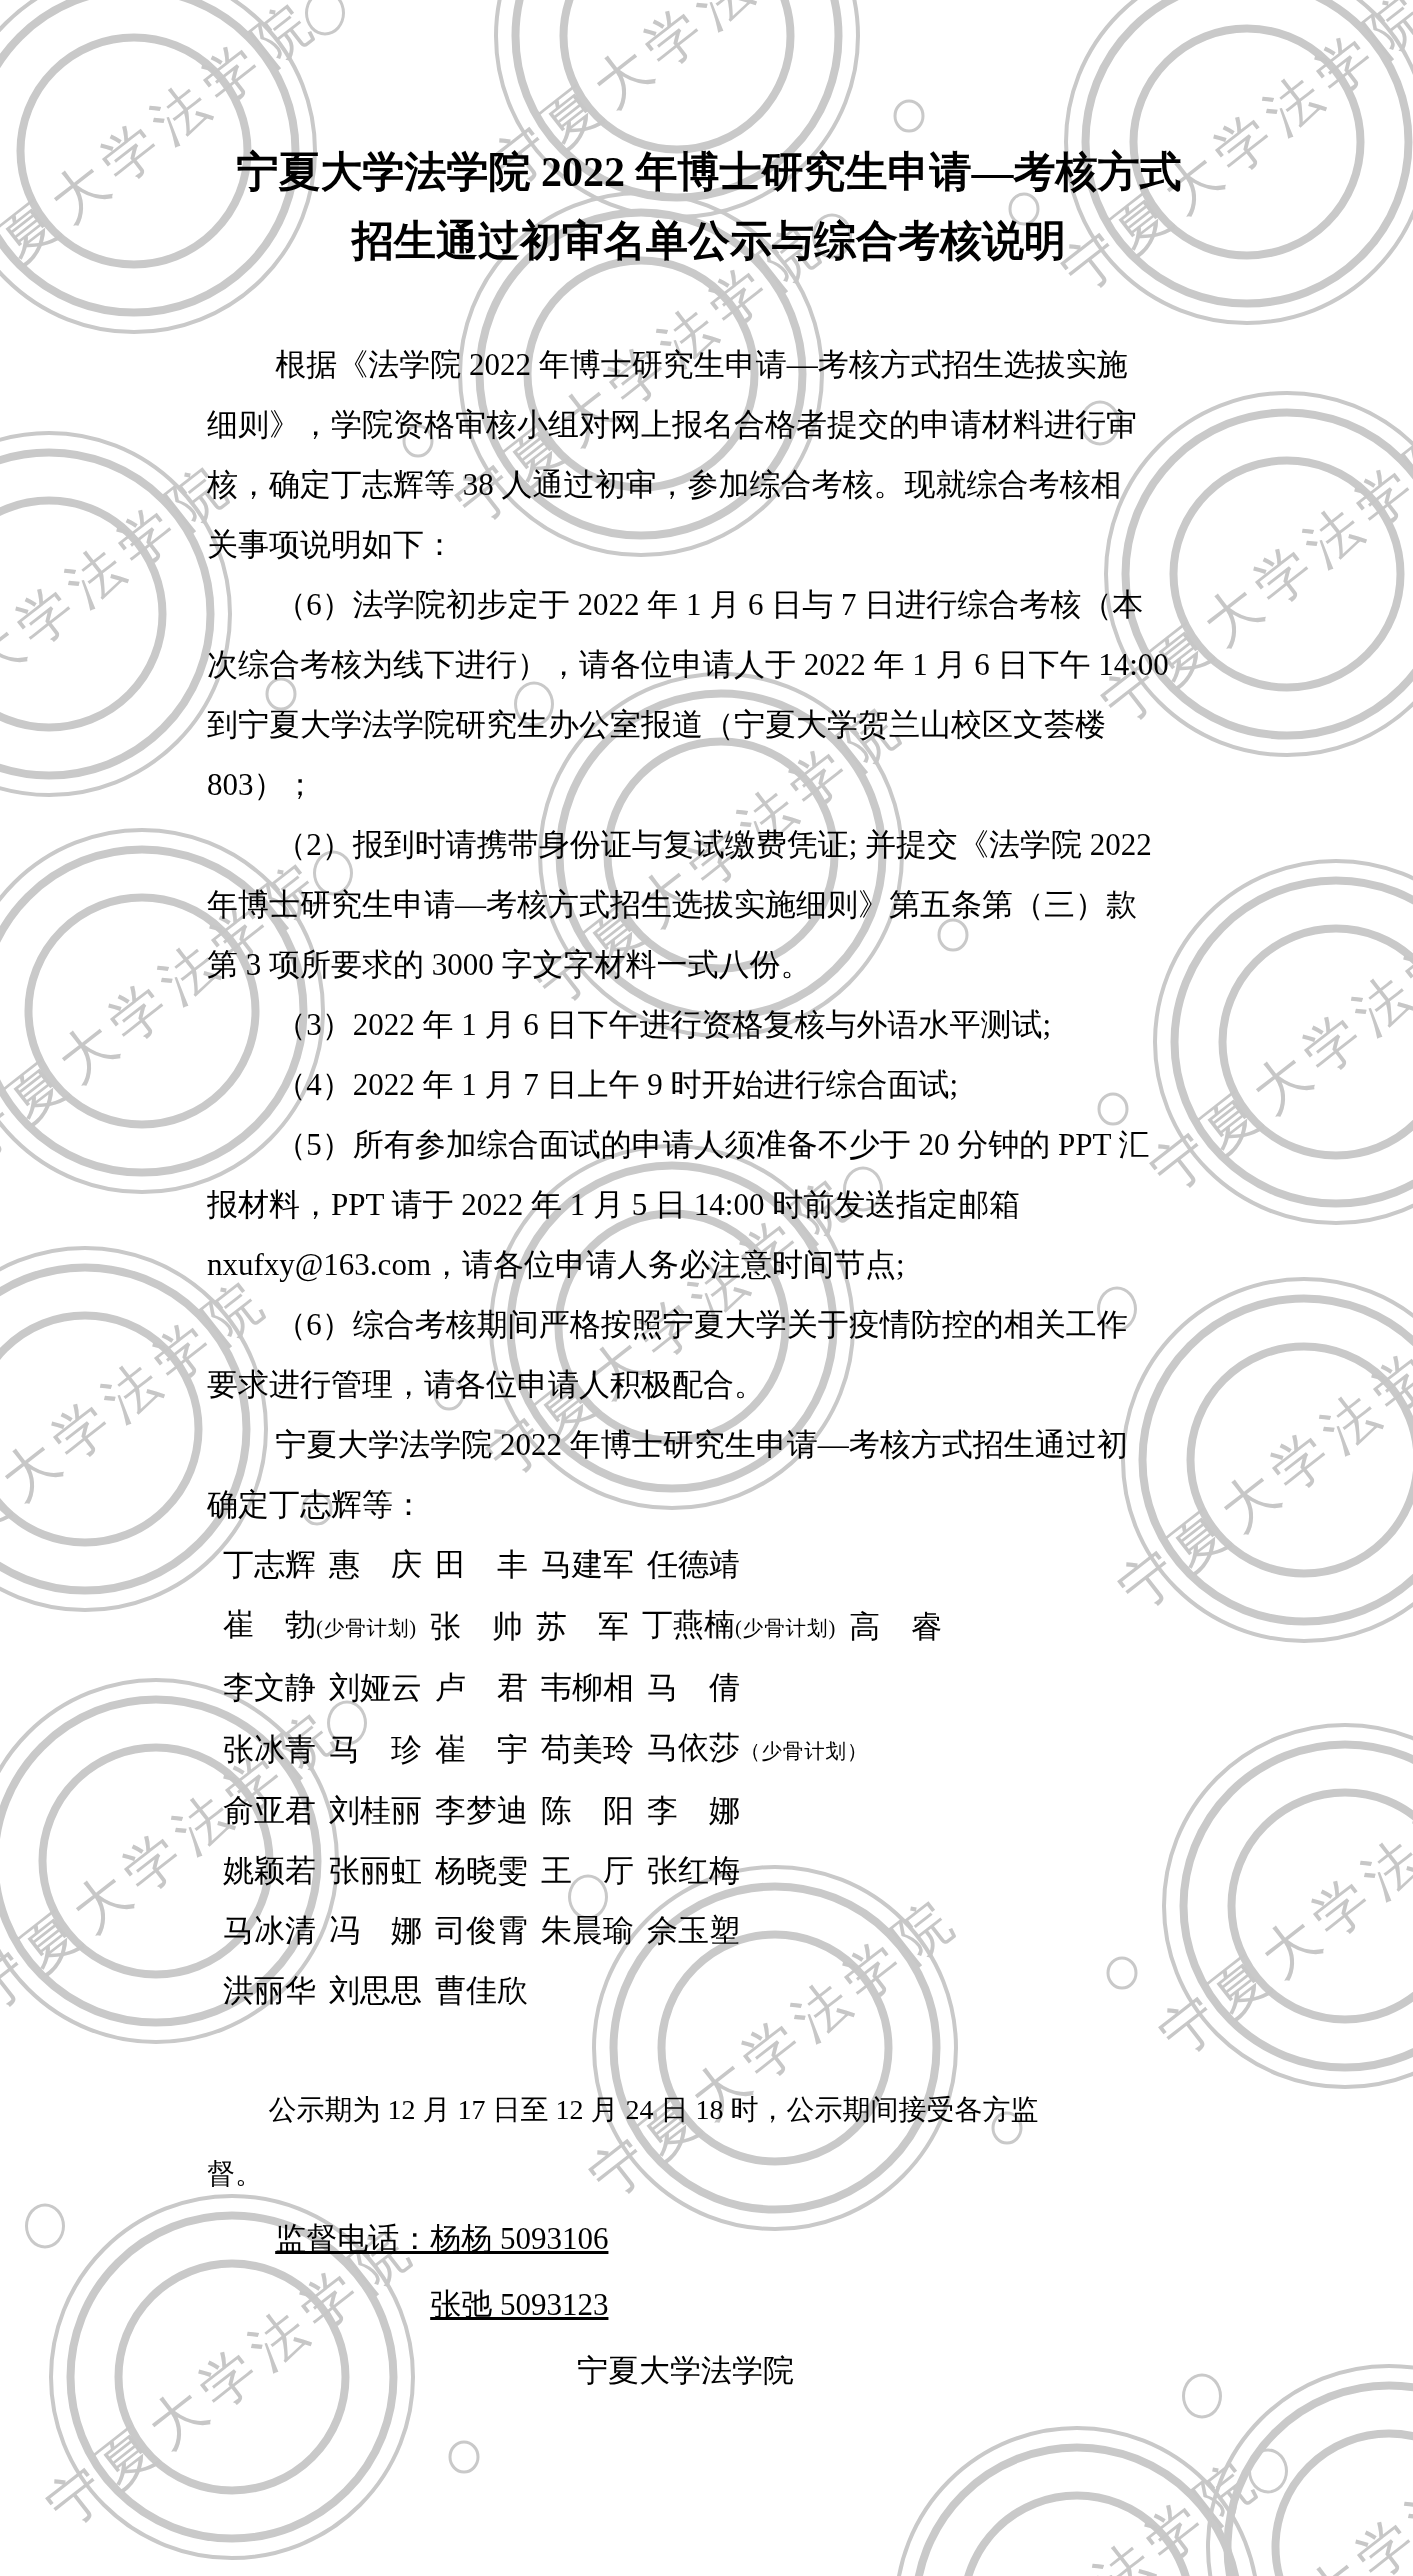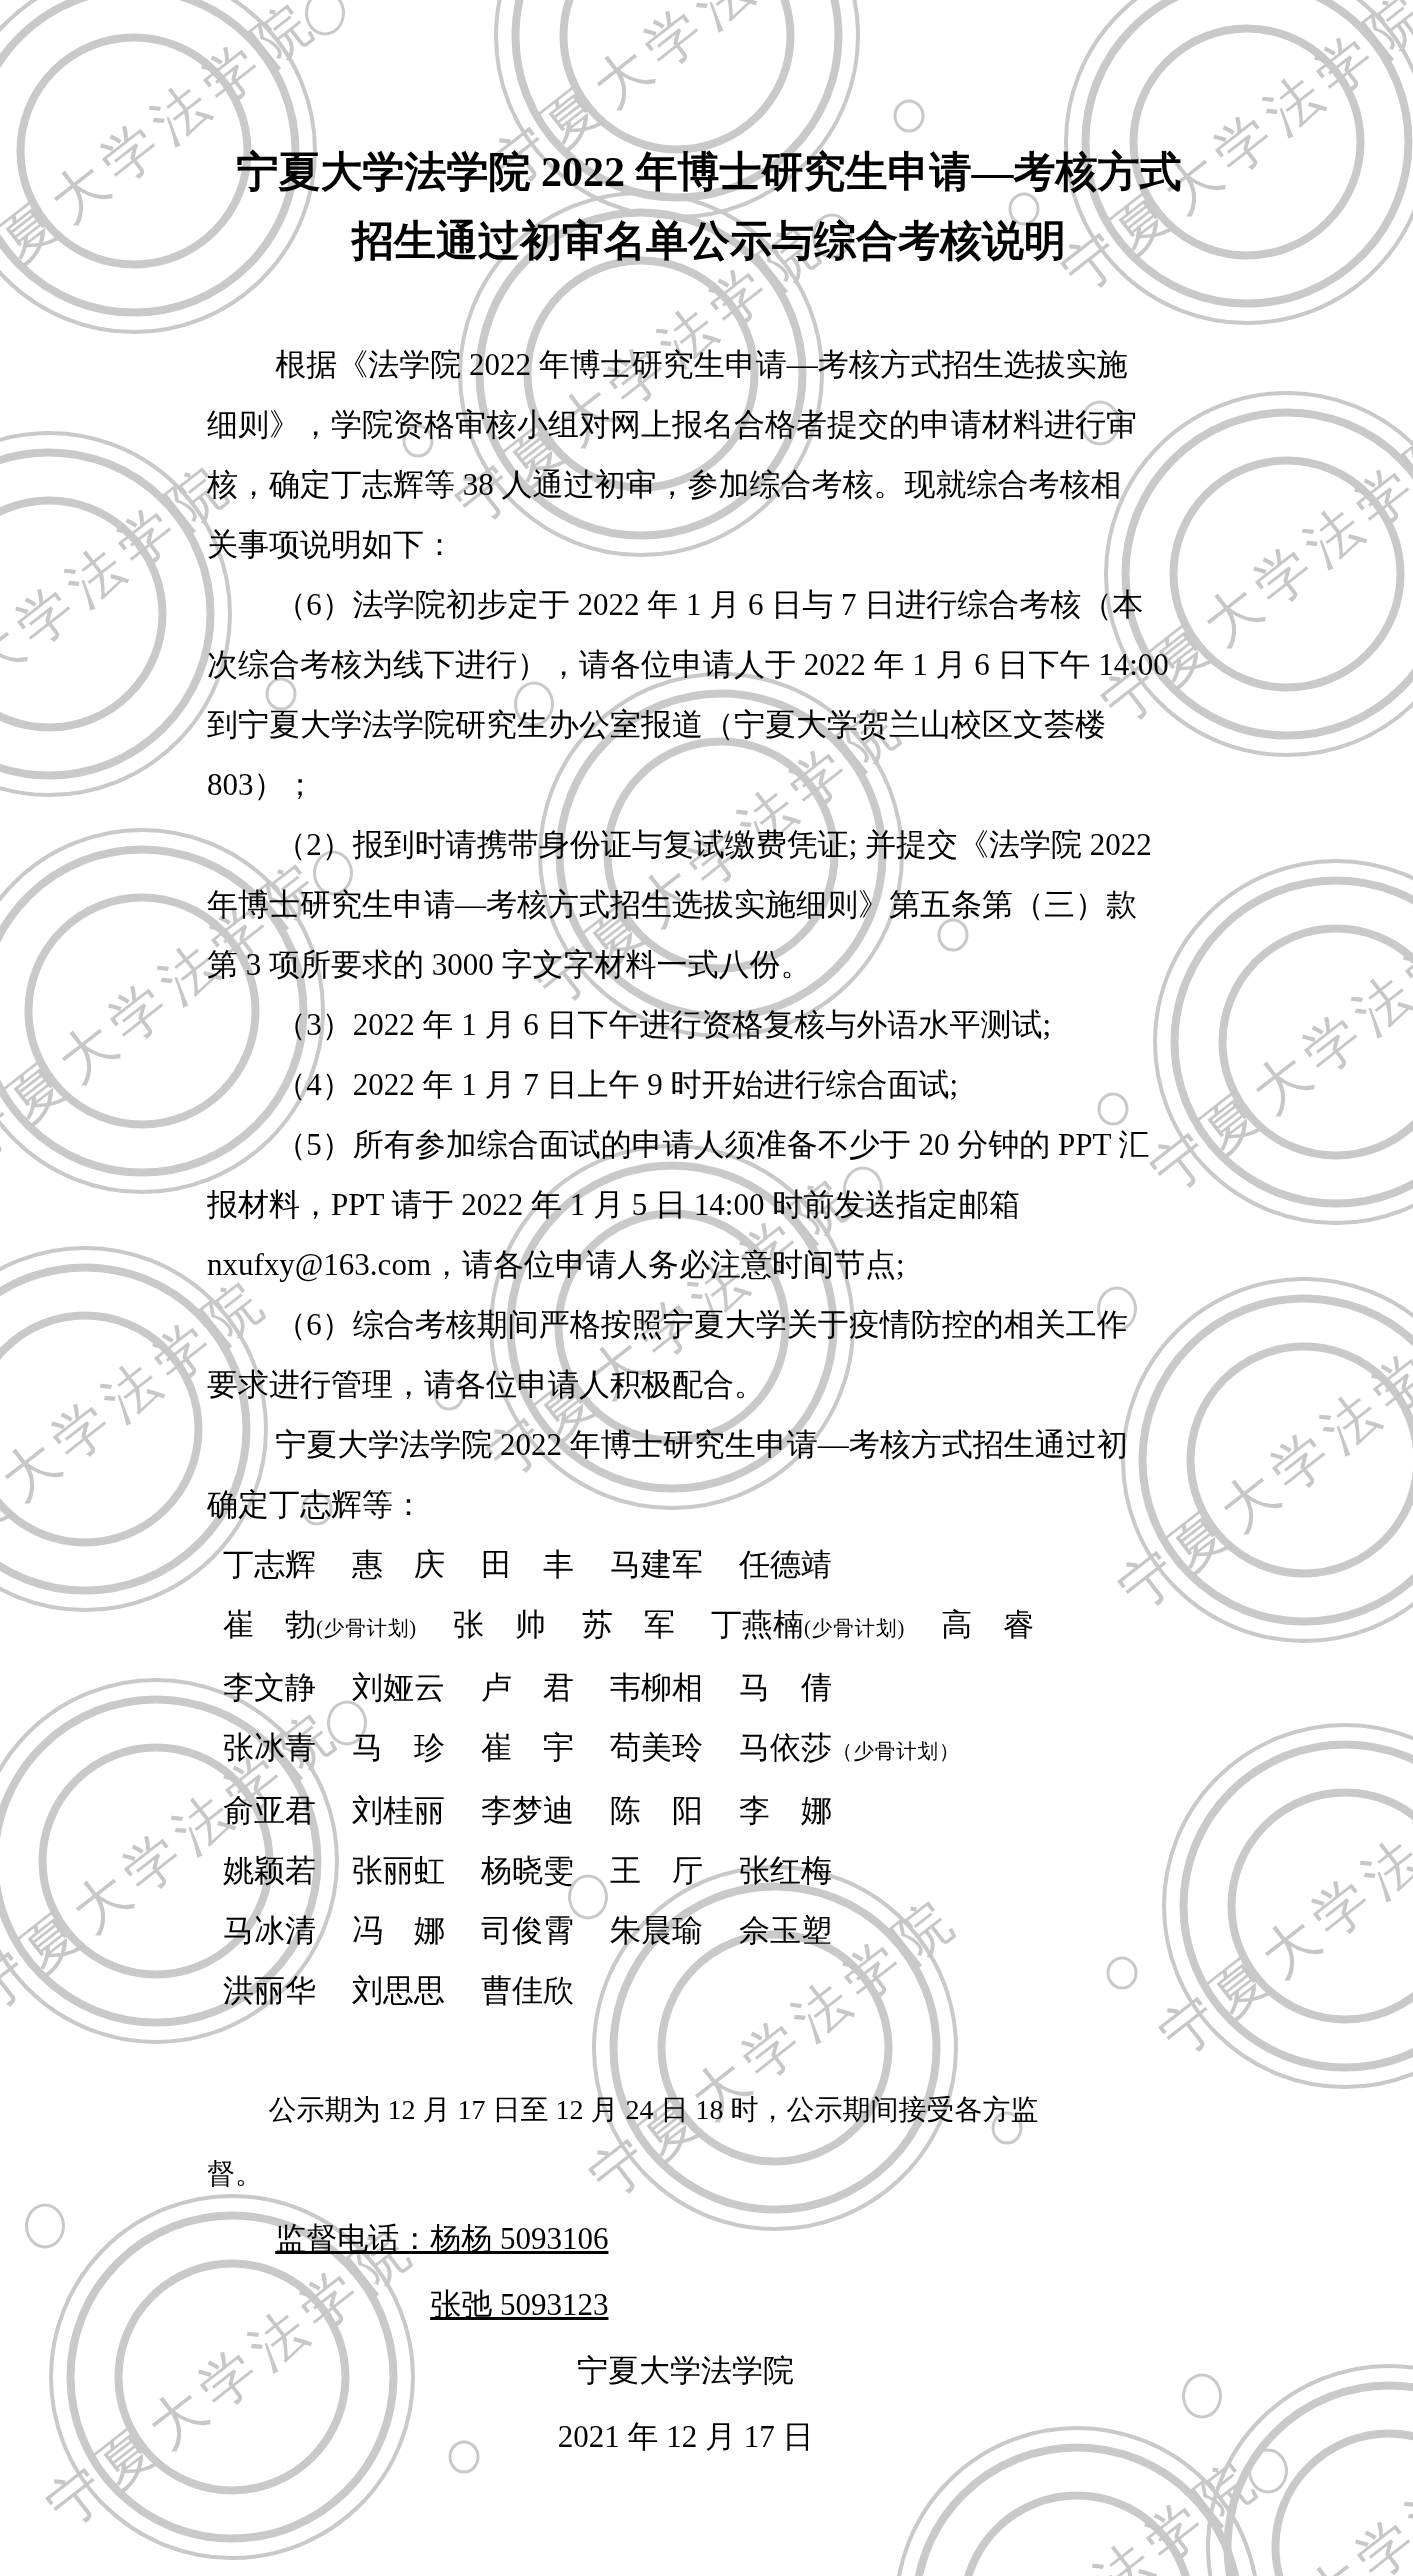--- a/index.html
+++ b/index.html
@@ -20,21 +20,21 @@
   .sc1{width:34px;height:39px;}
   .sc2{width:25px;height:27px;}
   
   .content{position:absolute;left:207px;top:8px;width:1004px;z-index:2;}
   .title{margin-top:130px;text-align:center;font-weight:bold;font-size:42px;line-height:69px;}
   .title .line{white-space:nowrap;}
   .body-block{margin-top:59px;font-size:31px;line-height:60px;}
   .line{white-space:nowrap;}
   .ind{text-indent:2.2em;}
   .names{font-size:31px;line-height:60px;margin-left:16px;}
-  .name-row{display:flex;gap:36px;align-items:flex-start;}
+  .name-row{display:flex;gap:13px;align-items:center;}
   .name-cell{white-space:nowrap;}
   .note{font-size:20.5px;letter-spacing:0.9px;}
   .closing-block{margin-top:57px;font-size:28px;line-height:64px;}
   .contacts{font-size:31px;line-height:66px;text-decoration:underline;}
   .contact-2{text-indent:7.2em;}
   .contact-1{text-indent:2.2em;}
   .sig-block{width:303px;margin:0 374px 0 auto;text-align:center;font-size:31px;line-height:66px;}
 </style>
 </head>
 <body>
@@ -267,18 +267,17 @@
         <div class="line">督。</div>
       </div>
 
     <div class="contacts">
       <div class="line contact-1">监督电话：杨杨  5093106</div>
       <div class="line contact-2">张弛  5093123</div>
     </div>
 
     <div class="sig-block">
       <div class="line">宁夏大学法学院</div>
-      <div class="line">2021 年 12 月 17 日</div>
     </div>
 
   </div>
 </div>
 
 
 </body></html>

